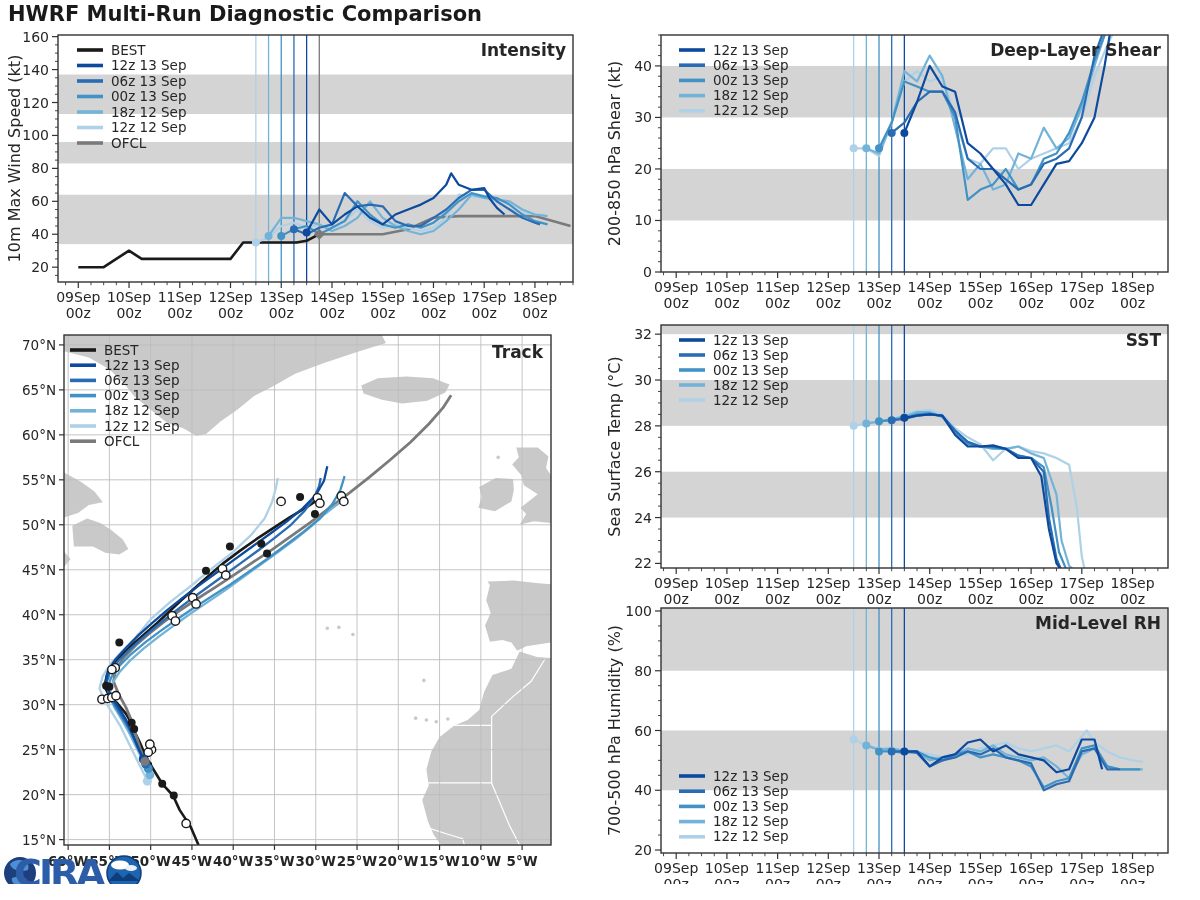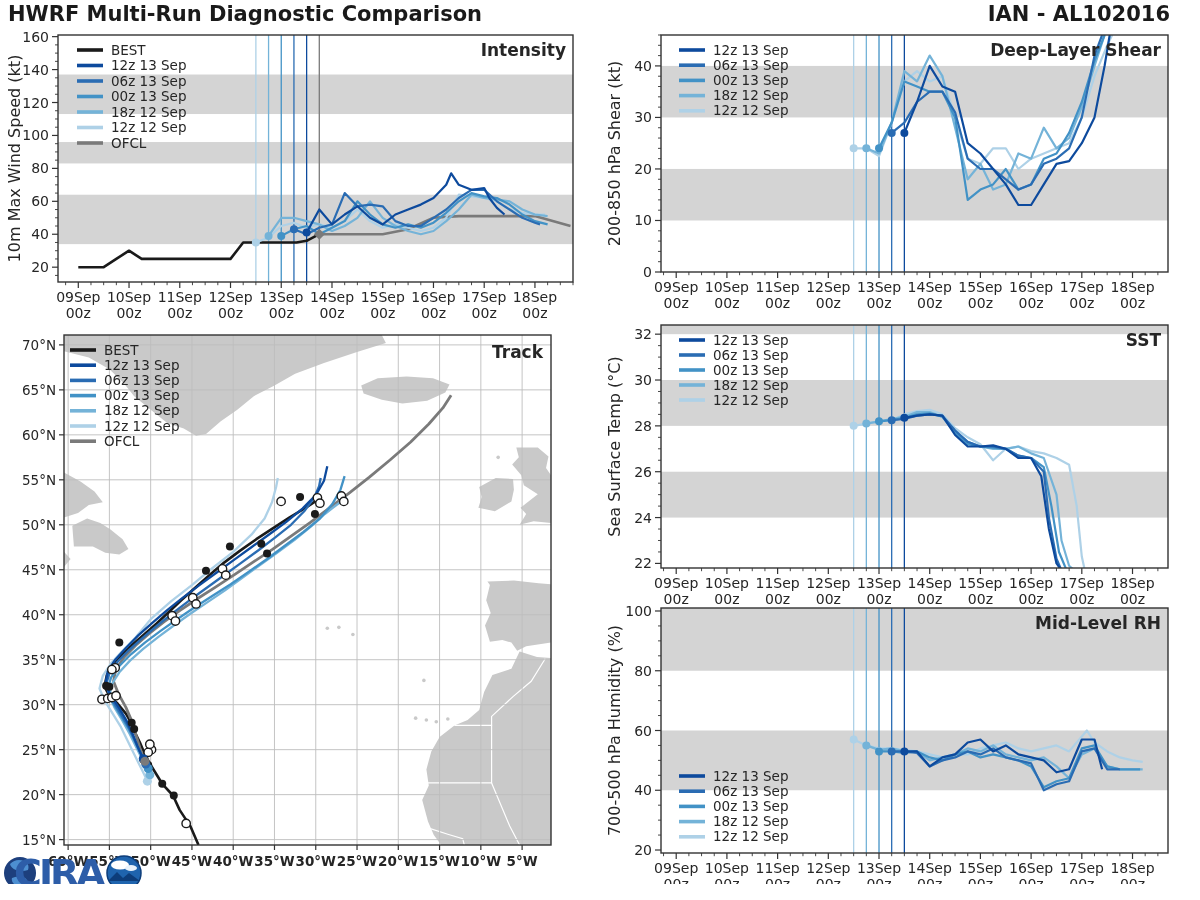--- a/index.html
+++ b/index.html
@@ -9,21 +9,20 @@
   #hdr-storm{position:absolute;right:30px;top:2px;font-size:21px;font-weight:bold;color:#1a1a1a;}
   #charts{position:absolute;left:0;top:0;}
   #charts text{font-family:"DejaVu Sans",sans-serif;fill:#262626;}
   #logo{position:absolute;left:2px;top:848px;}
 </style>
 </head>
 <body>
 <div id="page">
 
 <div id="hdr-title">HWRF Multi-Run Diagnostic Comparison</div>
-<div id="hdr-storm">IAN - AL102016</div>
 
 <svg id="charts" width="1200" height="900" viewBox="0 0 1200 900">
       <g>
         <clipPath id="clintensity">
           <rect x="58" y="35" width="515" height="247"></rect>
         </clipPath>
         <rect x="58" y="194.7266666666667" width="515" height="49.39999999999998" fill="#d4d4d4"></rect>
         <rect x="58" y="142.03333333333333" width="515" height="21.406666666666666" fill="#d4d4d4"></rect>
         <rect x="58" y="74.52000000000001" width="515" height="39.51999999999998" fill="#d4d4d4"></rect>
         <line x1="255.8817733990148" x2="255.8817733990148" y1="35" y2="282" stroke="#aed1e7" stroke-width="1.3"></line>

